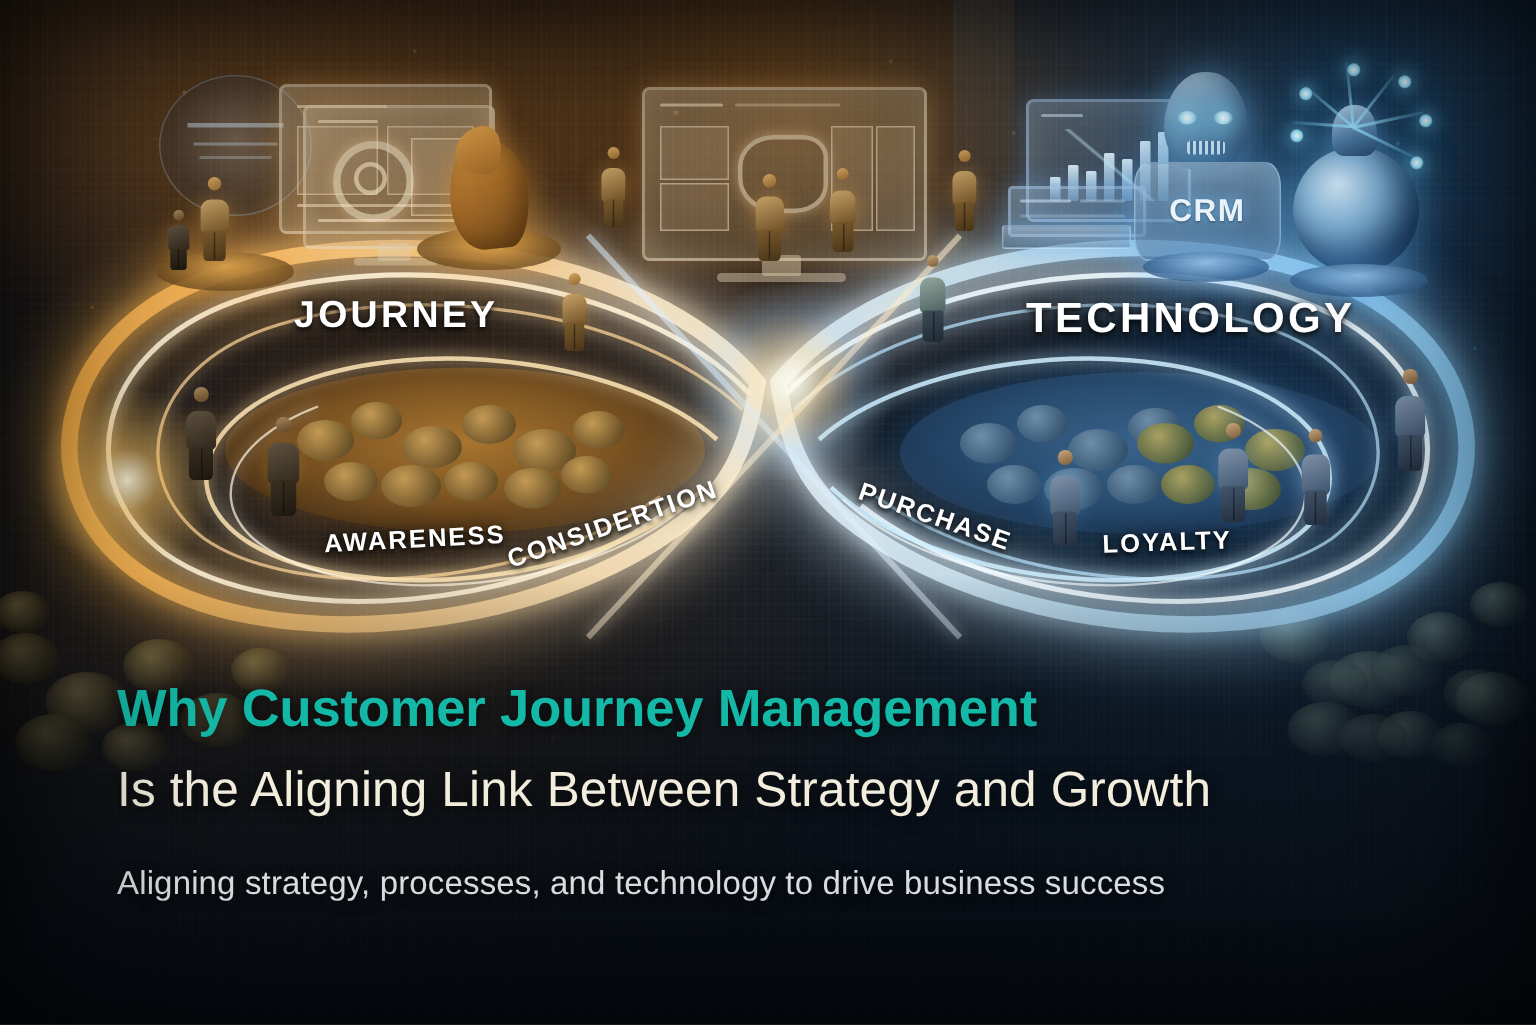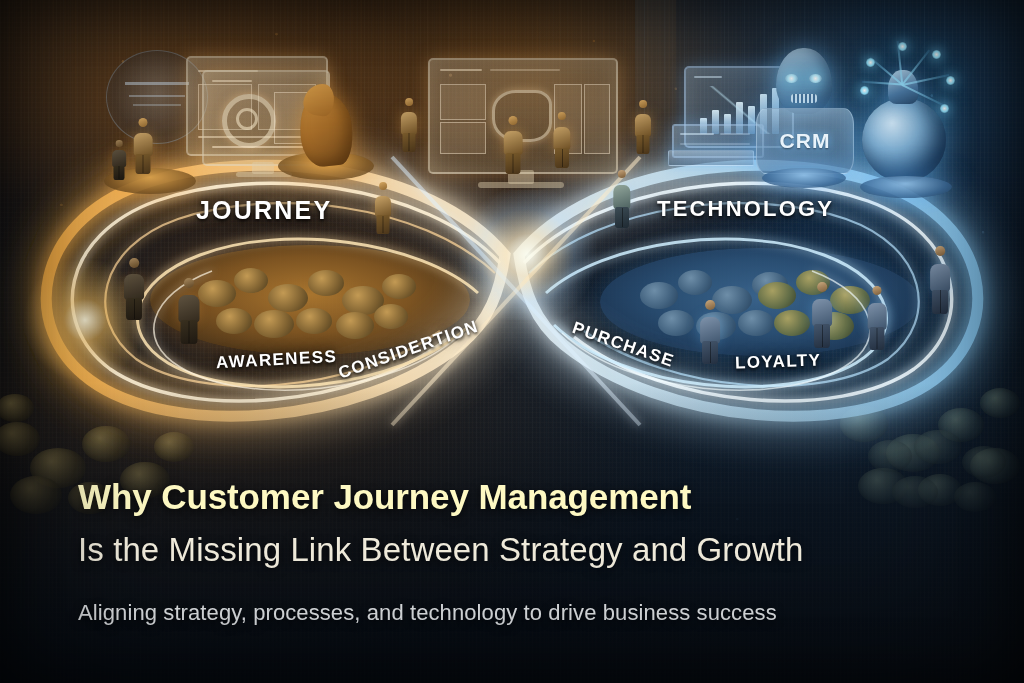--- a/index.html
+++ b/index.html
@@ -289,37 +289,36 @@
     color: #ffffff;
     font-weight: 700;
     letter-spacing: 1.1px;
     white-space: nowrap;
     text-shadow:
       0 0 6px rgba(0,0,0,.55),
       0 0 16px rgba(0,0,0,.45),
       0 2px 3px rgba(0,0,0,.6);
   }
   .lbl-strategy   { left: 196px; top: 196px; font-size: 25px; letter-spacing: 2.2px; }
-  .lbl-technology { left: 657px; top: 196px; font-size: 22px; letter-spacing: 2.2px; }
+  .lbl-technology { left: 684px; top: 196px; font-size: 28px; letter-spacing: 2.2px; }
   .lbl-cj {
     left: 428px; top: 228px; font-size: 25.5px; line-height: 27px;
     letter-spacing: 2px; text-align: center; white-space: normal; width: 170px;
   }
   .lbl-awareness     { left: 216px; top: 350px; font-size: 17px; letter-spacing: 1.4px; transform: rotate(-3deg); }
   .lbl-consideration { left: 335px; top: 340px; font-size: 17px; letter-spacing: 1.4px; transform: rotate(-19deg); }
   .lbl-purchase      { left: 570px; top: 335px; font-size: 17px; letter-spacing: 1.4px; transform: rotate(19deg); }
   .lbl-loyalty       { left: 735px; top: 352px; font-size: 17px; letter-spacing: 1.4px; transform: rotate(-2deg); }
 
   
   .headline-block { position: absolute; left: 78px; top: 452px; width: 880px; }
   .h-title {
-    font-size: 35px; font-weight: 700; color: #fef9c3;
+    font-size: 35px; font-weight: 700; color: #14b8a6;
     letter-spacing: -0.1px; line-height: 1.18;
     text-shadow: 0 2px 10px rgba(0,0,0,.75);
-    margin-top: 24px;
   }
   .h-subtitle {
     margin-top: 14px;
     font-size: 33px; font-weight: 400; color: #f4efdf;
     letter-spacing: 0.1px; line-height: 1.16;
     text-shadow: 0 2px 10px rgba(0,0,0,.7);
   }
   .h-tagline {
     margin-top: 30px;
     font-size: 22px; font-weight: 400; color: #ebeef1;
@@ -653,18 +652,18 @@
   </div>
   <div class="loop-label lbl-awareness">AWARENESS</div>
   <div class="loop-label lbl-consideration">CONSIDERTION</div>
   <div class="loop-label lbl-purchase">PURCHASE</div>
   <div class="loop-label lbl-loyalty">LOYALTY</div>
 
   <div class="bottom-shade"></div>
 
   <div class="headline-block">
     <div class="h-title">Why Customer Journey Management</div>
-    <div class="h-subtitle">Is the Missing Link Between Strategy and Growth</div>
+    <div class="h-subtitle">Is the Aligning Link Between Strategy and Growth</div>
     <div class="h-tagline">Aligning strategy, processes, and technology to drive business success</div>
   </div>
 
   <div class="vignette"></div>
 </div>
 
 </body></html>

